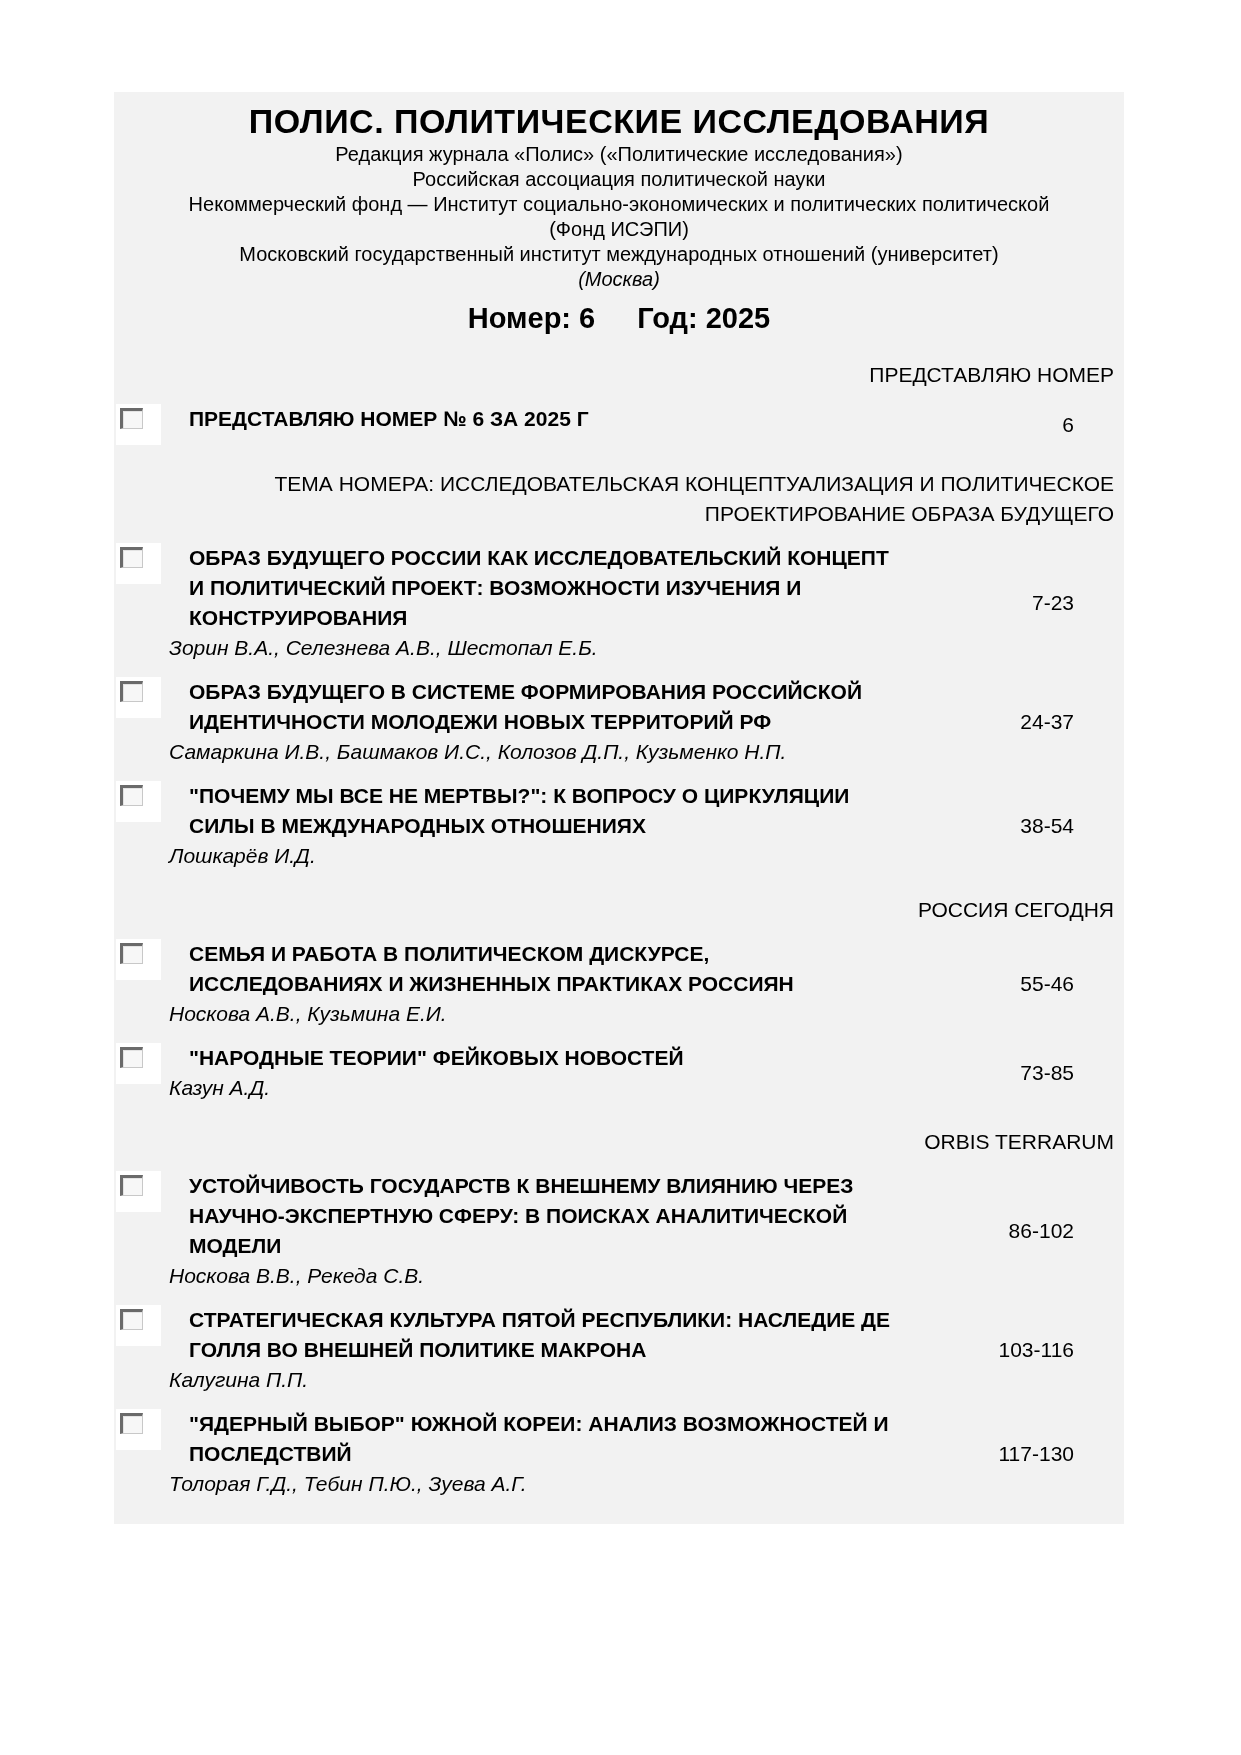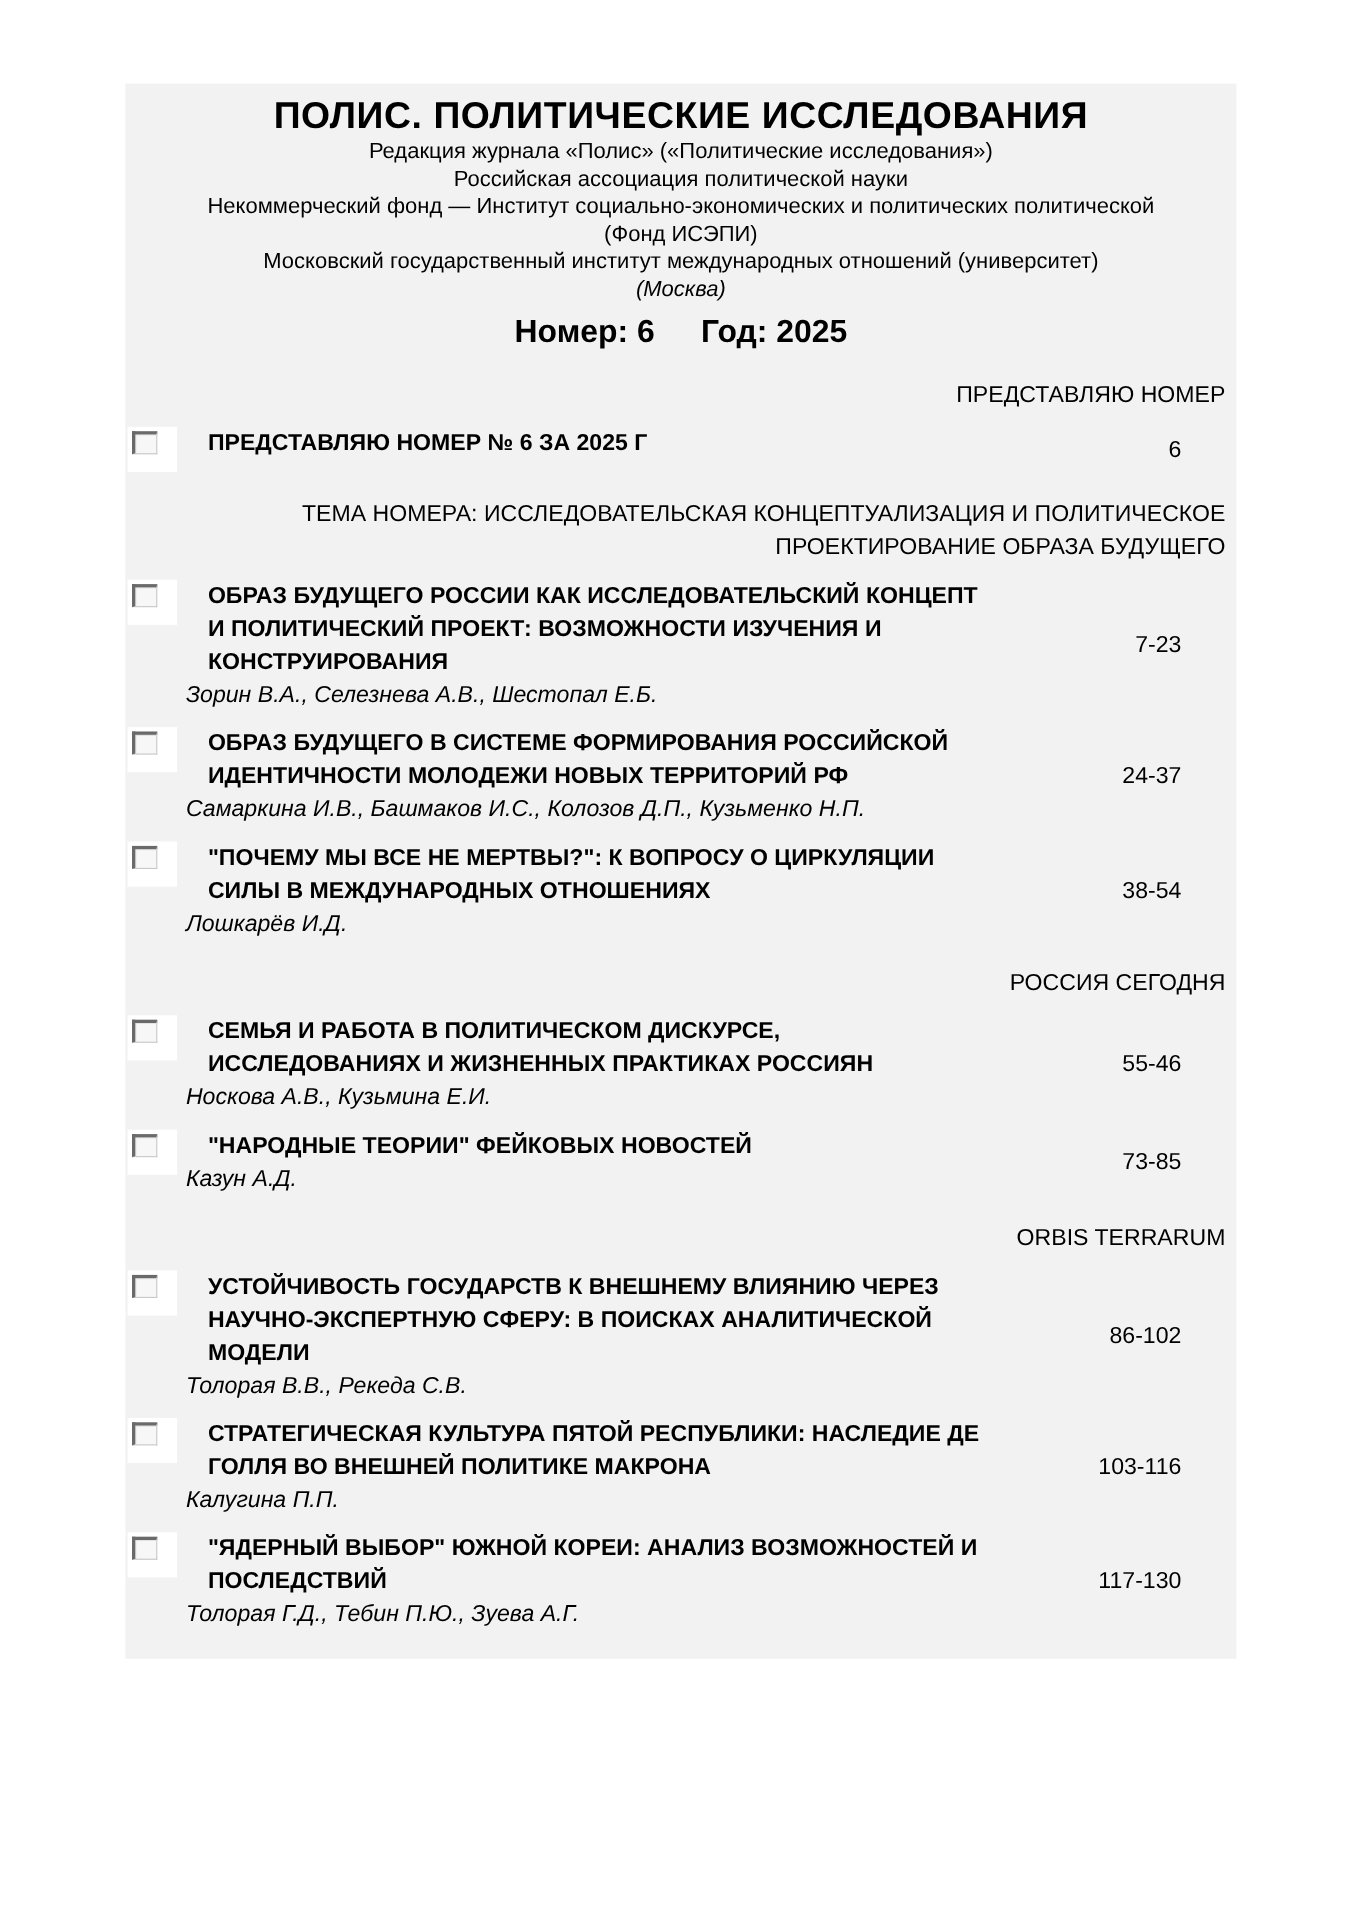--- a/index.html
+++ b/index.html
@@ -11,21 +11,21 @@
     -webkit-font-smoothing: antialiased;
   }
   .page {
     position: relative;
     width: 1241px; height: 1755px;
     background: #ffffff;
     overflow: hidden;
   }
   .panel {
     position: absolute;
-    left: 114px; top: 76px;
+    left: 114px; top: 92px;
     width: 1010px; height: 1432px;
     background: #f2f2f2;
   }
   
   .masthead { padding-top: 8px; text-align: center; }
   .journal-title {
     font-size: 34px; font-weight: bold;
     line-height: 42px; letter-spacing: 0.5px;
     margin: 0;
   }
@@ -179,21 +179,21 @@
         </div>
         <div class="sec-heading">ORBIS TERRARUM</div>
         <div class="entry">
           <div class="cb-cell">
             <span class="checkbox" role="checkbox" aria-checked="false"></span>
           </div>
           <div class="entry-main">
             <div class="entry-title">УСТОЙЧИВОСТЬ ГОСУДАРСТВ К ВНЕШНЕМУ ВЛИЯНИЮ ЧЕРЕЗ
 НАУЧНО-ЭКСПЕРТНУЮ СФЕРУ: В ПОИСКАХ АНАЛИТИЧЕСКОЙ
 МОДЕЛИ</div>
-            <div class="entry-authors">Толорая В.В., Рекеда С.В.</div>
+            <div class="entry-authors">Носкова В.В., Рекеда С.В.</div>
           </div>
           <div class="entry-pages">86-102</div>
         </div>
         <div class="entry">
           <div class="cb-cell">
             <span class="checkbox" role="checkbox" aria-checked="false"></span>
           </div>
           <div class="entry-main">
             <div class="entry-title">СТРАТЕГИЧЕСКАЯ КУЛЬТУРА ПЯТОЙ РЕСПУБЛИКИ: НАСЛЕДИЕ ДЕ
 ГОЛЛЯ ВО ВНЕШНЕЙ ПОЛИТИКЕ МАКРОНА</div>

